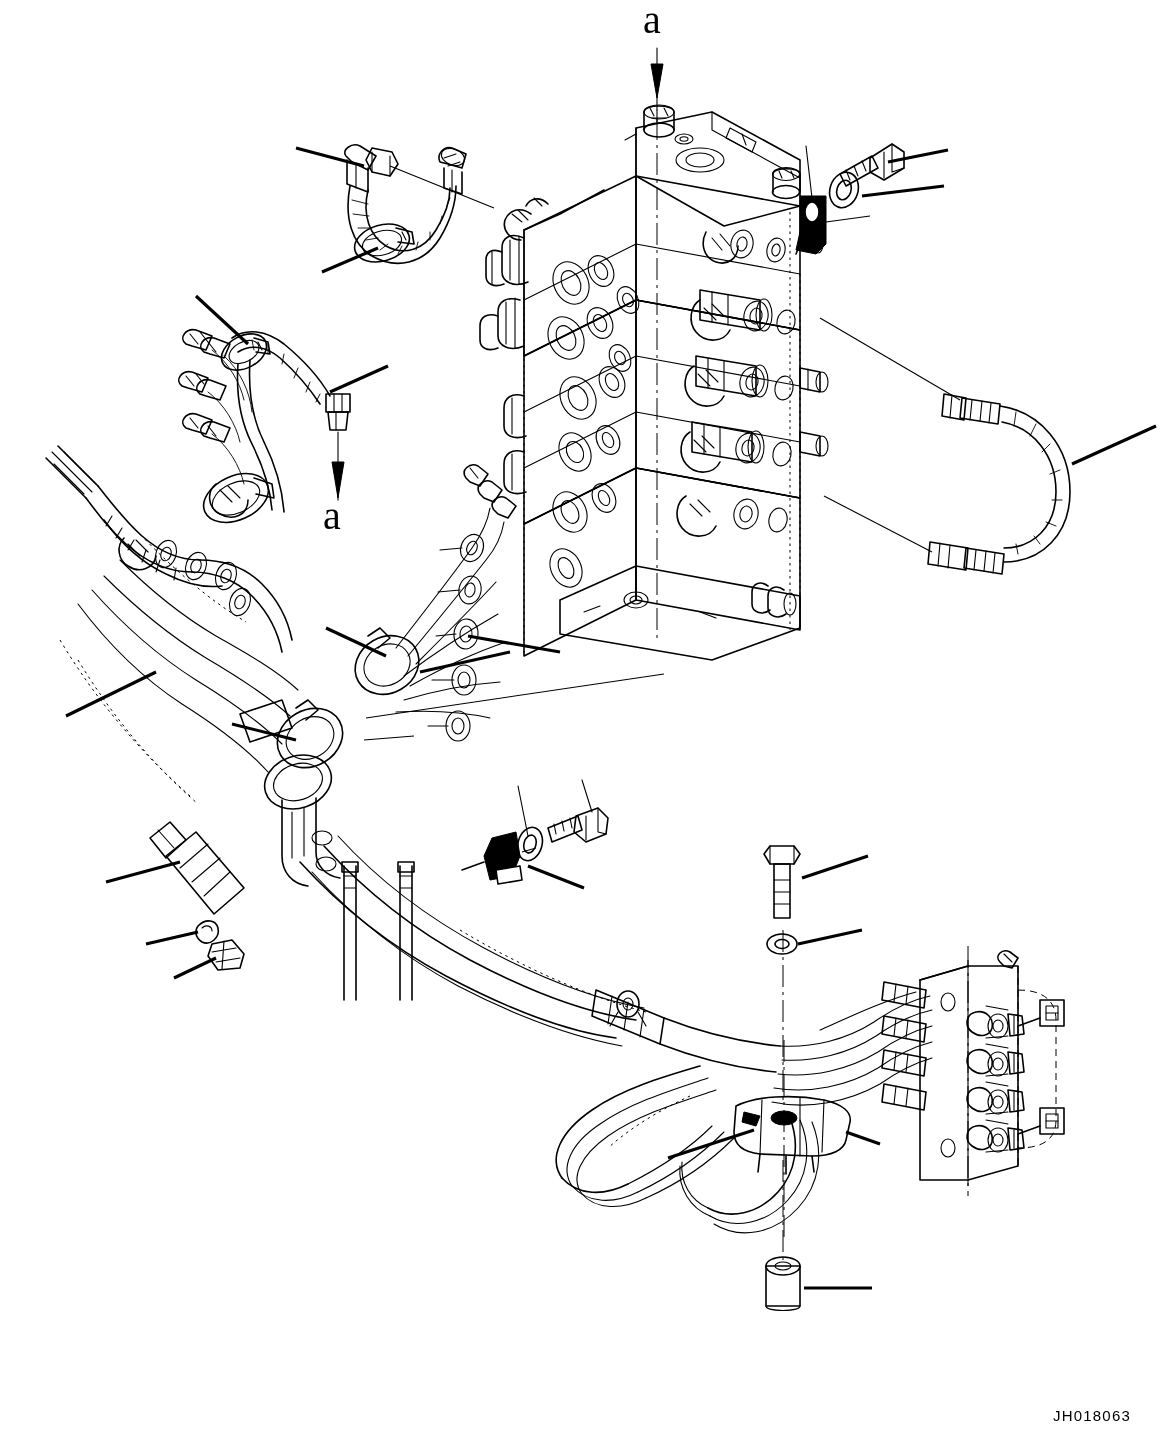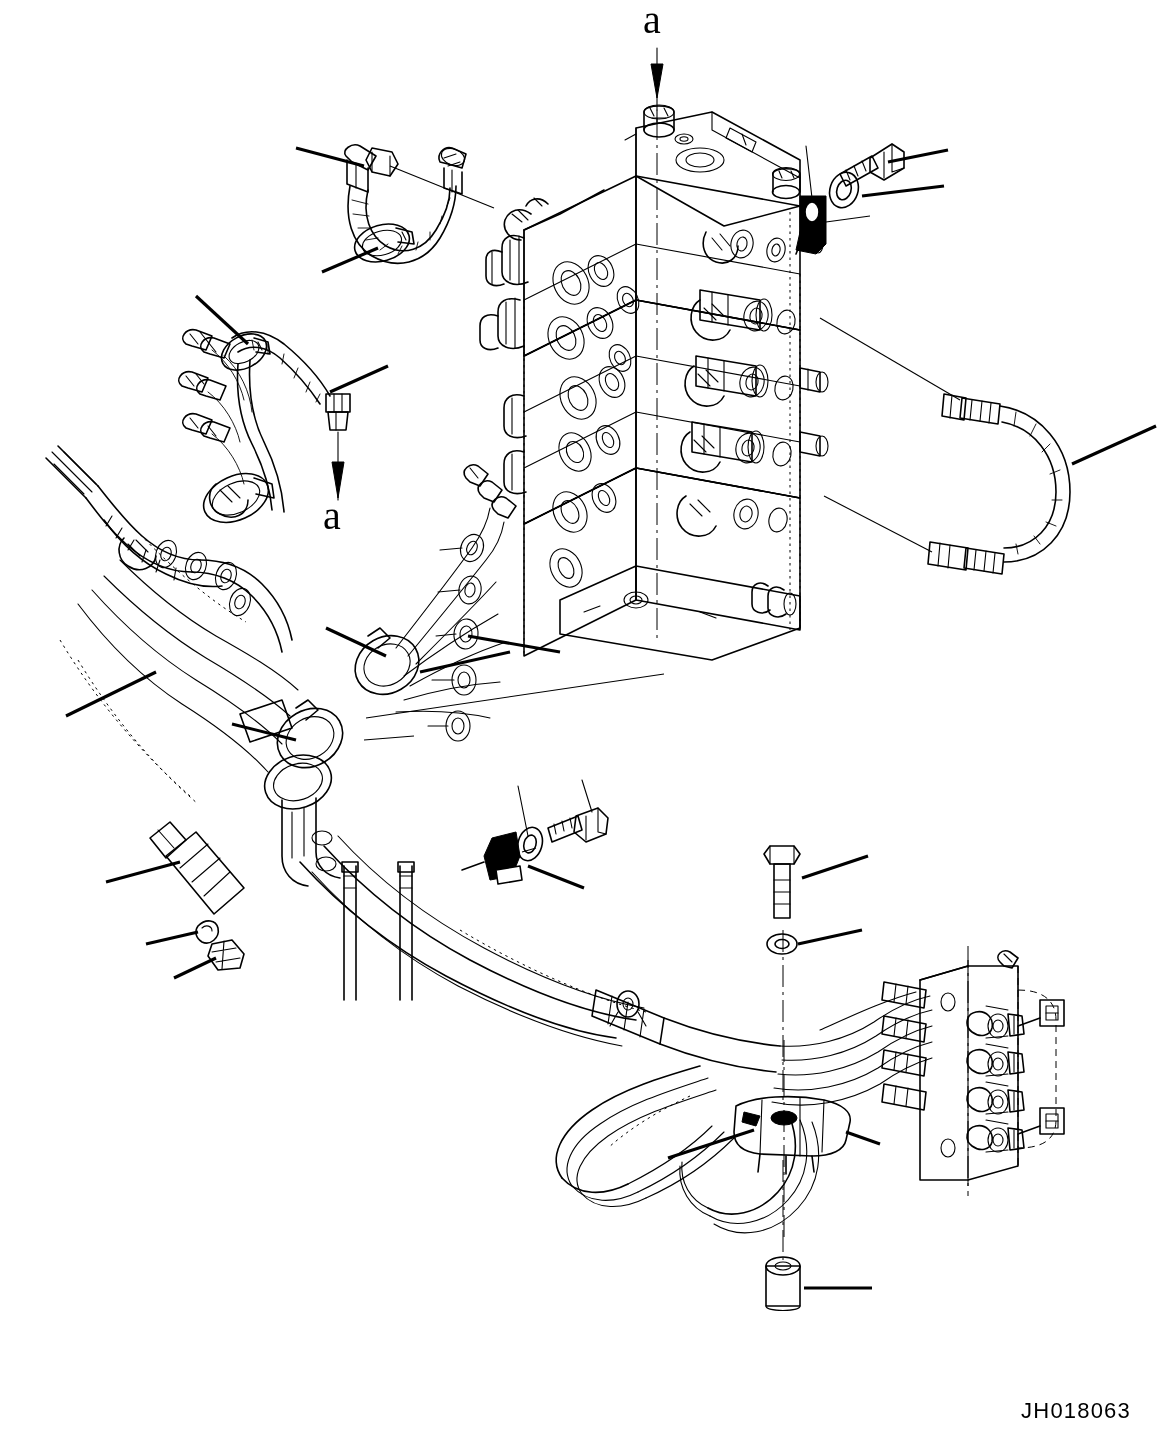--- a/index.html
+++ b/index.html
@@ -19,21 +19,21 @@
     color:#000;
     line-height:1;
     user-select:none;
   }
   #mark-top{left:643px;top:0px;}
   #mark-bottom{left:323px;top:496px;}
   #drawing-no{
     position:absolute;
     right:32px;bottom:22px;
     font-family:"Liberation Sans",sans-serif;
-    font-size:22px;
+    font-size:15px;
     letter-spacing:1.2px;
     color:#000;
   }
 </style>
 </head>
 <body>
 
 <div id="sheet">
 
   <svg id="art" viewBox="0 0 1163 1446" xmlns="http://www.w3.org/2000/svg">

